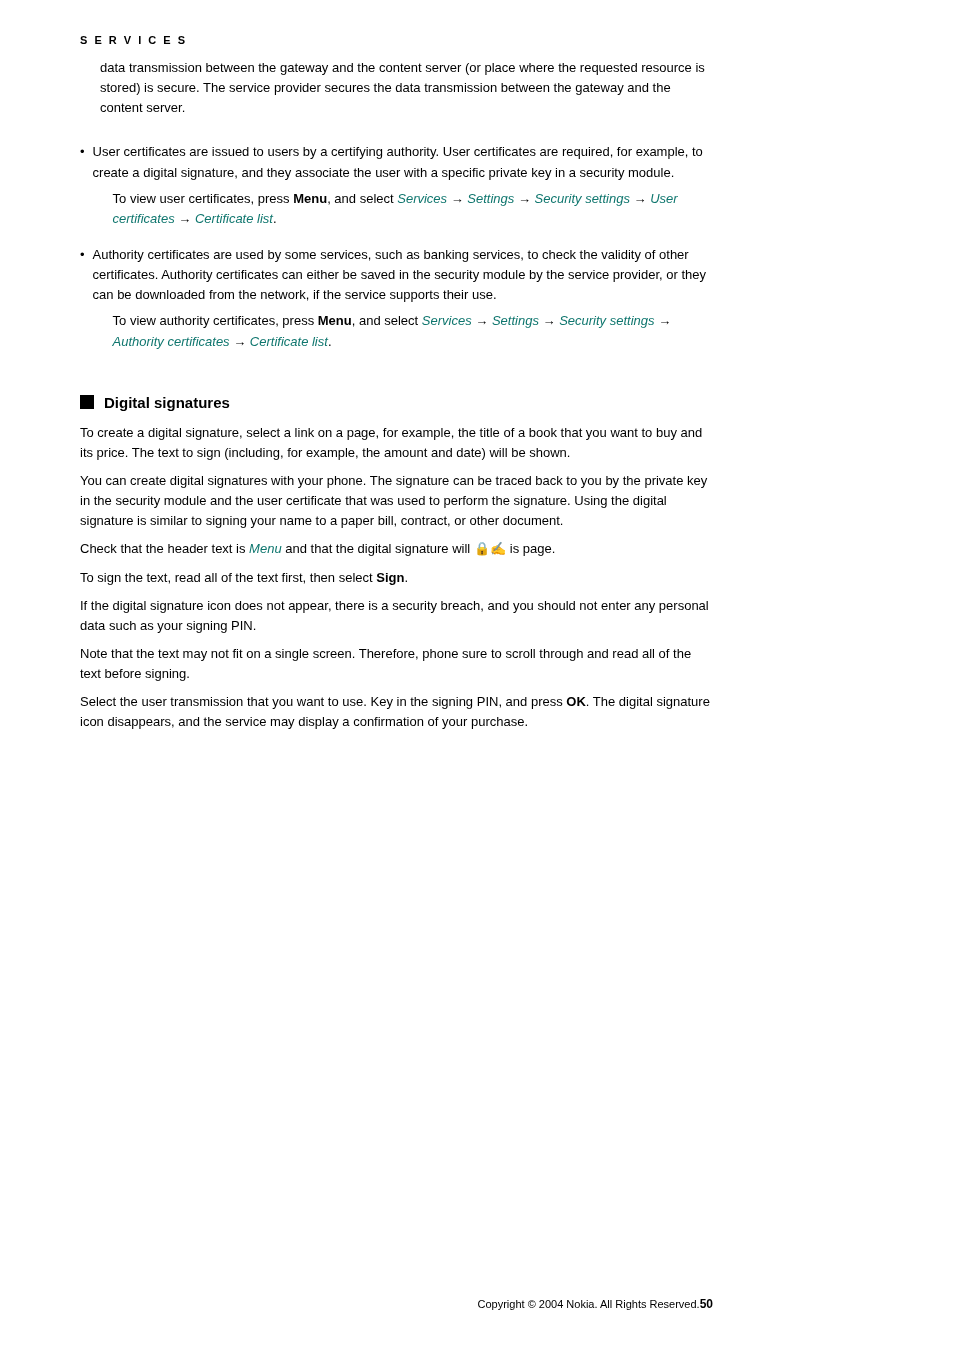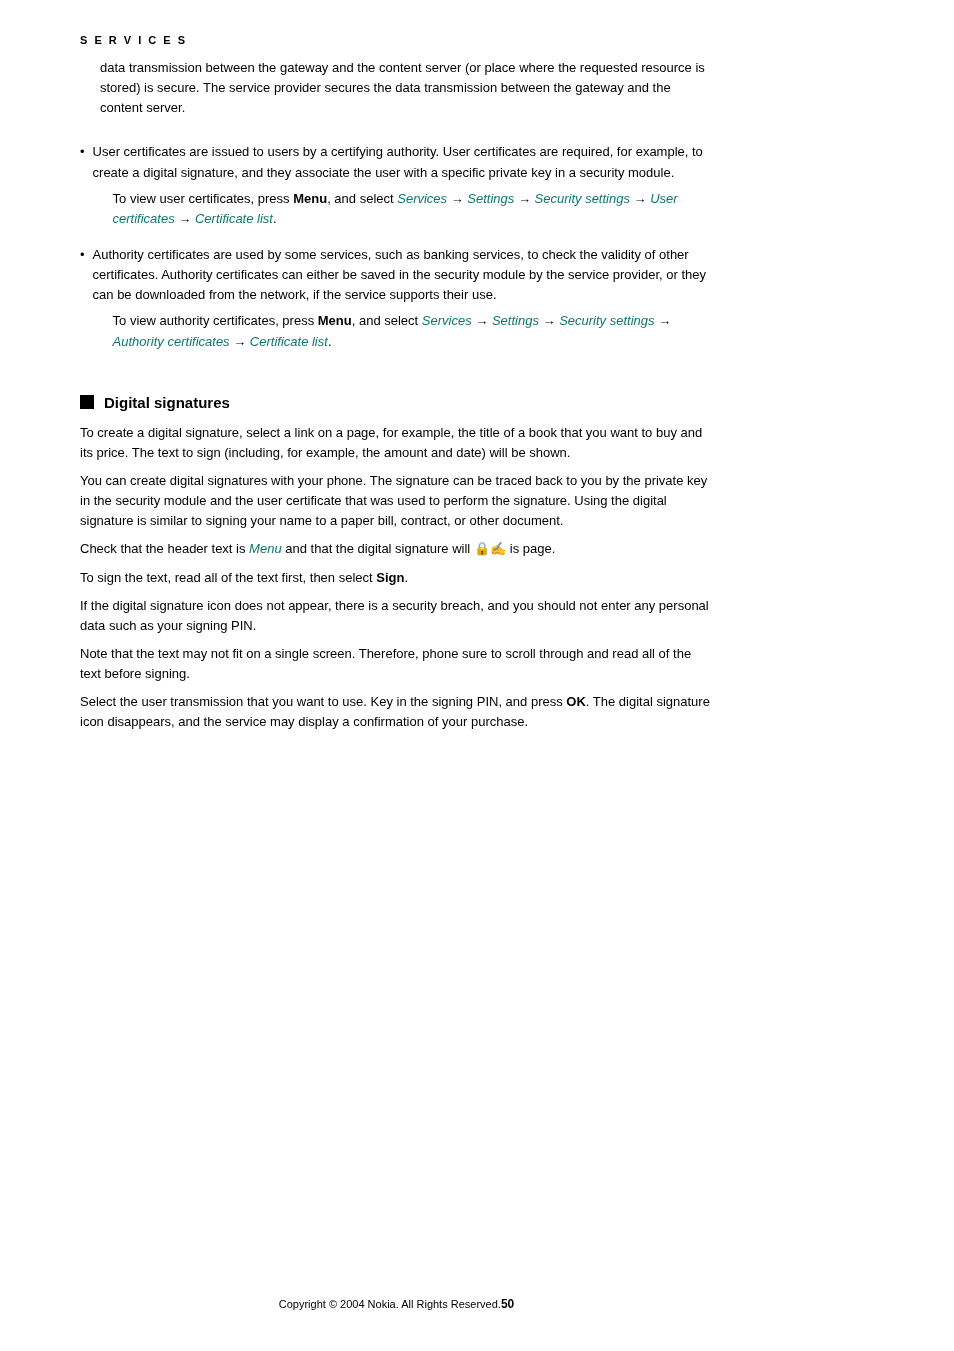--- a/index.html
+++ b/index.html
@@ -108,21 +108,21 @@
       font-size: 13px;
       display: inline;
     }
 
     .footer {
       position: absolute;
       bottom: 40px;
       left: 80px;
       right: 80px;
       display: flex;
-      justify-content: center;
+      justify-content: flex-end;
       align-items: center;
     }
 
     .footer-copyright {
       font-size: 11px;
       color: #000;
     }
 
     .footer-page {
       font-size: 12px;

